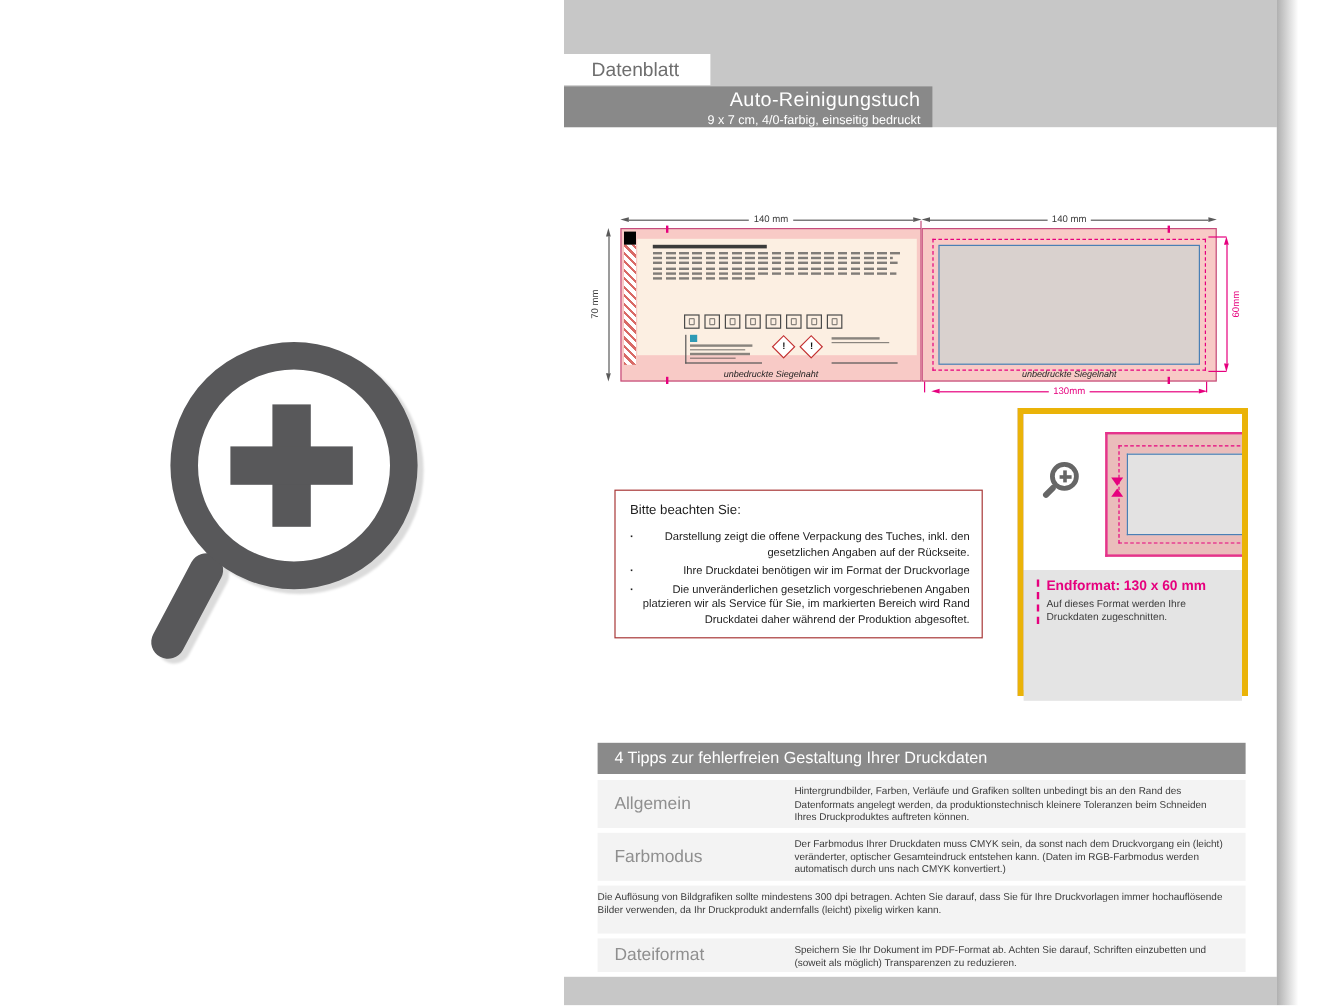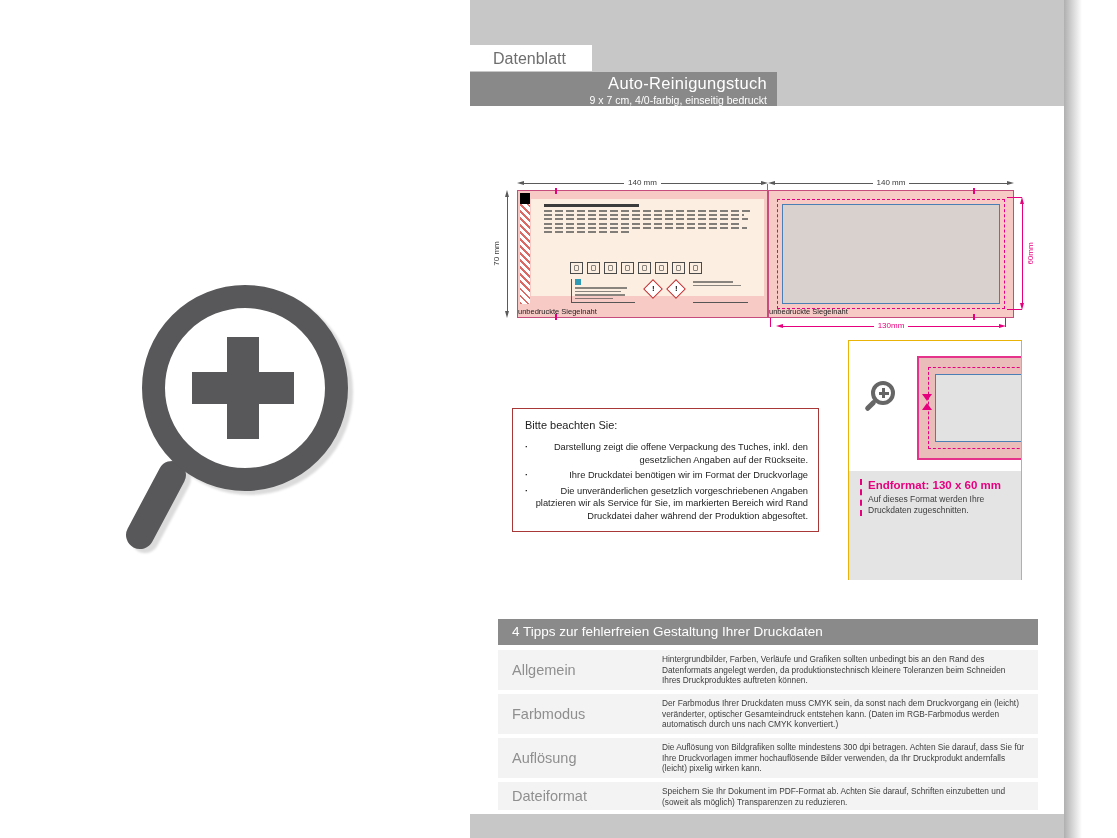--- a/index.html
+++ b/index.html
@@ -30,22 +30,22 @@
   .title-bar .t2{font-size:10.5px;margin-top:1px;}
 
   
   .panel{box-sizing:border-box;border:1px solid #c54c7c;background:#f8cac6;}
   .panel-front{left:517px;top:190px;width:251px;height:128px;}
   .panel-back{left:768px;top:190px;width:246px;height:128px;}
   .corner-sq{position:absolute;left:2px;top:2px;width:10px;height:11px;background:#000;}
   .hatch{position:absolute;left:2px;top:13px;width:10px;height:100px;
          background:repeating-linear-gradient(45deg,#d96a66 0 2px,#fff 2px 5px);}
   .cream{position:absolute;left:13px;top:8px;width:233px;height:97px;background:#fcefe2;}
-  .seam{position:absolute;left:0;bottom:1px;width:100%;
-        font-size:7.5px;color:#222;}
+  .seam{position:absolute;left:0;bottom:1px;width:100%;text-align:center;
+        font-size:7.5px;color:#222;font-style:italic;}
   .tick{position:absolute;width:2px;height:6px;background:#e6007e;}
 
   .greek{position:absolute;left:26px;top:13px;width:208px;}
   .g-line{height:2px;margin-bottom:2.4px;
           background:repeating-linear-gradient(to right,rgba(70,70,70,.68) 0 8px,transparent 8px 11px);}
   .g-head{height:2.5px;width:95px;background:#3b3b3b;margin-bottom:3px;}
 
   .care-row{position:absolute;left:52px;top:71px;display:flex;}
   .care-box{width:13px;height:12px;border:1px solid #4a4a4a;box-sizing:border-box;
             margin-right:4px;position:relative;background:#fcefe2;}
@@ -95,22 +95,22 @@
   
   .notes{left:512px;top:408px;width:307px;height:124px;background:#fff;
          border:1.5px solid #a83838;box-sizing:border-box;}
   .notes h4{margin:10px 0 0 12px;font-size:11px;font-weight:normal;color:#1d1d1d;}
   .notes ul{margin:10px 10px 0 12px;padding:0;list-style:none;text-align:right;}
   .notes li{position:relative;padding-left:8px;margin-bottom:3px;
             font-size:9.3px;line-height:12.5px;color:#1d1d1d;}
   .notes li::before{content:"\00B7";position:absolute;left:0;top:0;font-weight:bold;}
 
   
-  .detail{left:848px;top:340px;width:174px;height:240px;background:#c4b5fd;
-          border:1px solid #eab308;box-sizing:border-box;}
+  .detail{left:848px;top:340px;width:192px;height:240px;background:#c4b5fd;
+          border:5px solid #eab308;box-sizing:border-box;}
   .d-top{position:absolute;left:0;top:0;width:100%;height:130px;background:#fff;overflow:hidden;}
   .d-corner{position:absolute;left:68px;top:15px;width:130px;height:100px;background:#eabdbb;
             border:2px solid #e5338c;border-right:none;}
   .d-dash{position:absolute;left:9px;top:9px;bottom:9px;width:140px;
           border:1.5px dashed #e6007e;border-right:none;}
   .d-gray{position:absolute;left:16px;top:16px;bottom:16px;width:140px;background:#e3e2e2;
           border:1px solid #4a7fb5;border-right:none;}
   .pinch{position:absolute;left:3px;top:36px;width:10px;height:16px;}
   .pinch::before{content:"";position:absolute;left:0;top:0;border-style:solid;
                  border-width:7px 5px 0 5px;border-color:#e6007e transparent transparent transparent;}
@@ -295,21 +295,20 @@
 
   <div class="abs tip-row" style="top:650px;height:40px">
     <div class="tip-label">Allgemein</div>
     <div class="tip-text">Hintergrundbilder, Farben, Verläufe und Grafiken sollten unbedingt bis an den Rand des Datenformats angelegt werden, da produktionstechnisch kleinere Toleranzen beim Schneiden Ihres Druckproduktes auftreten können.</div>
   </div>
   <div class="abs tip-row" style="top:694px;height:40px">
     <div class="tip-label">Farbmodus</div>
     <div class="tip-text">Der Farbmodus Ihrer Druckdaten muss CMYK sein, da sonst nach dem Druckvorgang ein (leicht) veränderter, optischer Gesamteindruck entstehen kann. (Daten im RGB-Farbmodus werden automatisch durch uns nach CMYK konvertiert.)</div>
   </div>
   <div class="abs tip-row" style="top:738px;height:40px">
-    <div class="tip-label">Auflösung</div>
     <div class="tip-text">Die Auflösung von Bildgrafiken sollte mindestens 300 dpi betragen. Achten Sie darauf, dass Sie für Ihre Druckvorlagen immer hochauflösende Bilder verwenden, da Ihr Druckprodukt andernfalls (leicht) pixelig wirken kann.</div>
   </div>
   <div class="abs tip-row" style="top:782px;height:28px">
     <div class="tip-label">Dateiformat</div>
     <div class="tip-text">Speichern Sie Ihr Dokument im PDF-Format ab. Achten Sie darauf, Schriften einzubetten und (soweit als möglich) Transparenzen zu reduzieren.</div>
   </div>
 
   <div class="abs footer-band"></div>
   <div class="abs edge-shadow"></div>
 

